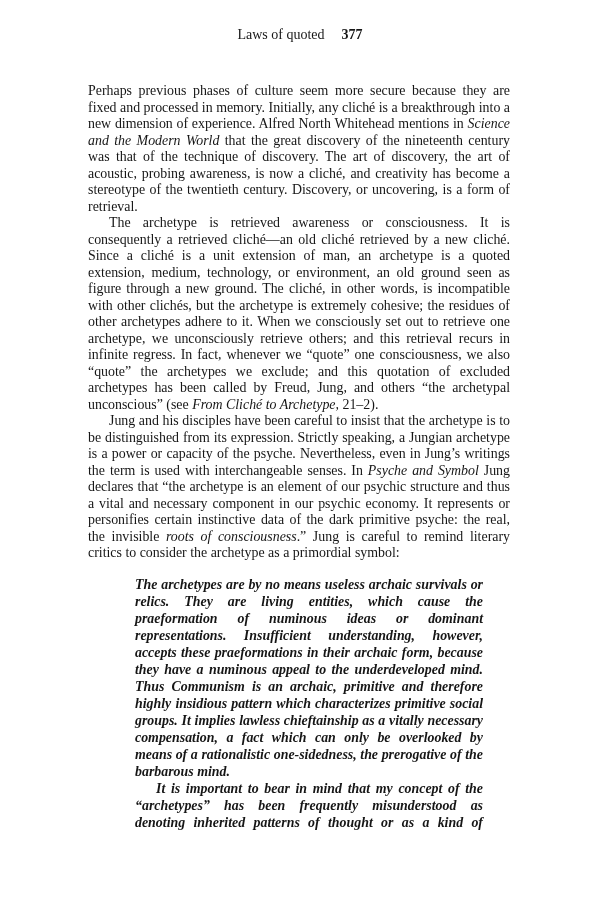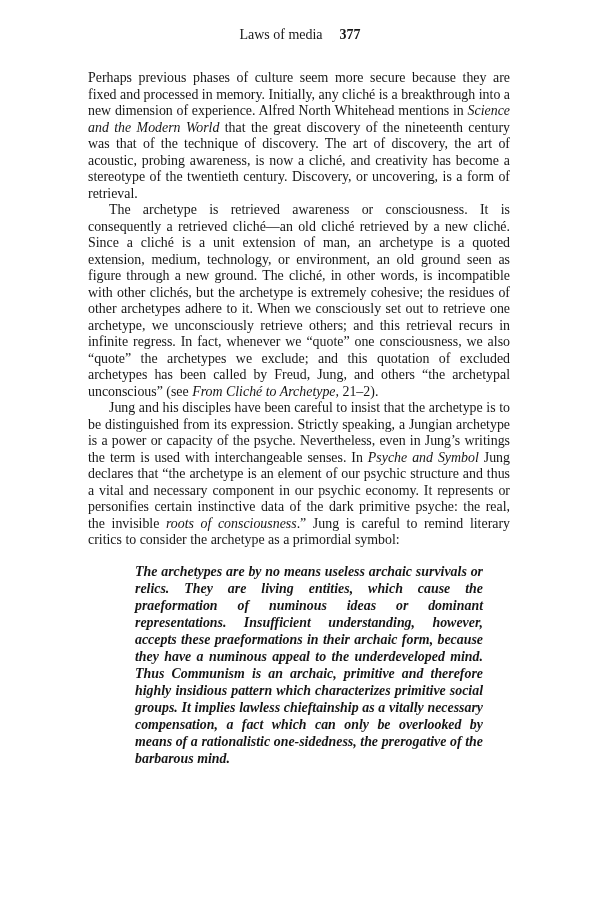--- a/index.html
+++ b/index.html
@@ -24,21 +24,21 @@
     text-align: center;
     font-size: 14px;
     line-height: 16px;
   }
   .running-head .pagenum {
     margin-left: 17px;
     font-weight: bold;
   }
   .text-block {
     position: absolute;
-    top: 70px;
+    top: 83px;
     left: 88px;
     width: 422px;
     font-size: 13.9px;
     line-height: 16.5px;
     text-align: justify;
   }
   .para {
     margin: 0;
     padding: 0;
   }
@@ -61,26 +61,27 @@
   .it {
     font-style: italic;
   }
 </style>
 </head>
 <body>
 
 <div class="page">
 
   <div class="running-head">
-    <span>Laws of media</span><span class="pagenum">377</span>
+    <span>Laws of quoted</span><span class="pagenum">377</span>
   </div>
 
   <div class="text-block">
     <p class="para"><span>Perhaps previous phases of culture seem more secure because they are fixed and processed in memory. Initially, any cliché is a breakthrough into a new dimension of experience. Alfred North Whitehead mentions in </span><span class="it">Science and the Modern World</span><span> that the great discovery of the nineteenth century was that of the technique of discovery. The art of discovery, the art of acoustic, probing awareness, is now a cliché, and creativity has become a stereotype of the twentieth century. Discovery, or uncovering, is a form of retrieval.</span></p>
     <p class="para indent"><span>The archetype is retrieved awareness or consciousness. It is consequently a retrieved cliché—an old cliché retrieved by a new cliché. Since a cliché is a unit extension of man, an archetype is a quoted extension, medium, technology, or environment, an old ground seen as figure through a new ground. The cliché, in other words, is incompatible with other clichés, but the archetype is extremely cohesive; the residues of other archetypes adhere to it. When we consciously set out to retrieve one archetype, we unconsciously retrieve others; and this retrieval recurs in infinite regress. In fact, whenever we “quote” one consciousness, we also “quote” the archetypes we exclude; and this quotation of excluded archetypes has been called by Freud, Jung, and others “the archetypal unconscious” (see </span><span class="it">From Cliché to Archetype,</span><span> 21–2).</span></p>
     <p class="para indent"><span>Jung and his disciples have been careful to insist that the archetype is to be distinguished from its expression. Strictly speaking, a Jungian archetype is a power or capacity of the psyche. Nevertheless, even in Jung’s writings the term is used with interchangeable senses. In </span><span class="it">Psyche and Symbol</span><span> Jung declares that “the archetype is an element of our psychic structure and thus a vital and necessary component in our psychic economy. It represents or personifies certain instinctive data of the dark primitive psyche: the real, the invisible </span><span class="it">roots of consciousness</span><span>.” Jung is careful to remind literary critics to consider the archetype as a primordial symbol:</span></p>
 
     <blockquote class="quote">
       <p class="para"><span class="it">The archetypes are by no means useless archaic survivals or relics. They are living entities, which cause the praeformation of numinous ideas or dominant representations. Insufficient understanding, however, accepts these praeformations in their archaic form, because they have a numinous appeal to the underdeveloped mind. Thus Communism is an archaic, primitive and therefore highly insidious pattern which characterizes primitive social groups. It implies lawless chieftainship as a vitally necessary compensation, a fact which can only be overlooked by means of a rationalistic one-sidedness, the prerogative of the barbarous mind.</span></p>
+      <p class="para indent force-last"><span class="it">It is important to bear in mind that my concept of the “archetypes” has been frequently misunderstood as denoting inherited patterns of thought or as a kind of</span></p>
     </blockquote>
   </div>
 
 </div>
 
 </body></html>

